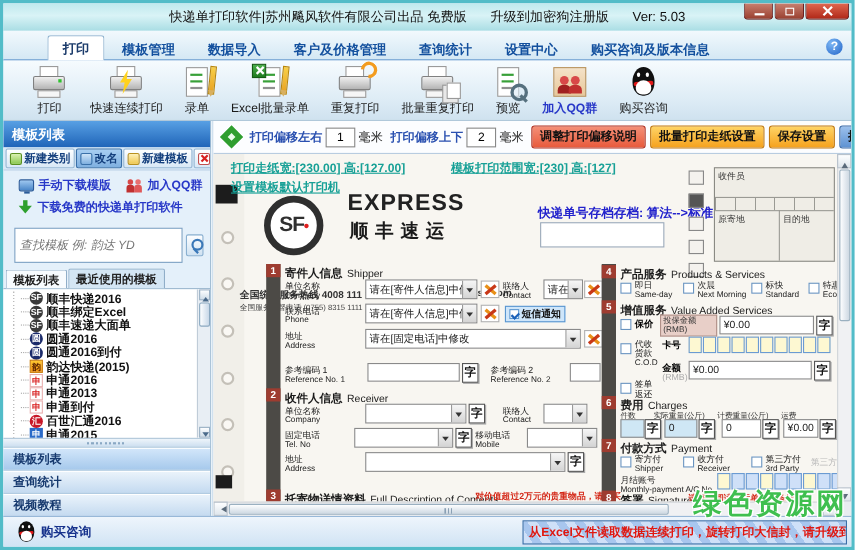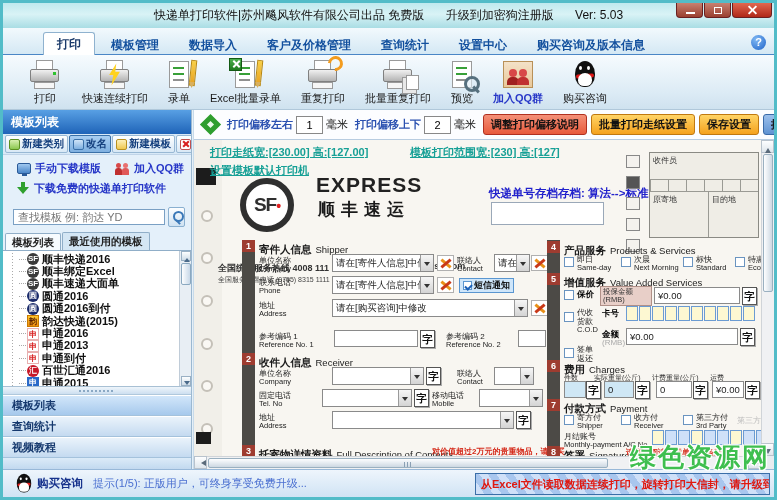--- a/index.html
+++ b/index.html
@@ -79,21 +79,21 @@
   .link{font-size:11px;font-weight:bold;color:#2838c8;white-space:nowrap;}
   .lic-pc{width:14px;height:11px;background:linear-gradient(#9fc8f0,#4a86c8);border:1px solid #2a5a98;border-radius:2px;margin-right:4px;position:relative;}
   .lic-pc::after{content:"";position:absolute;left:4px;bottom:-3px;width:5px;height:2px;background:#2a5a98;}
   .lic-ppl{width:15px;height:12px;position:relative;margin:0 4px 0 14px;}
   .lic-ppl::before{content:"";position:absolute;left:0;bottom:0;width:7px;height:7px;border-radius:3px 3px 0 0;background:#c03030;box-shadow:7px 0 0 #e05858;}
   .lic-ppl::after{content:"";position:absolute;left:1px;top:0;width:5px;height:5px;border-radius:50%;background:#d84848;box-shadow:7px 0 0 #e87070;}
   .lic-dl{width:12px;height:13px;position:relative;margin-right:5px;}
   .lic-dl::before{content:"";position:absolute;left:4px;top:0;width:4px;height:6px;background:#2ea02e;}
   .lic-dl::after{content:"";position:absolute;left:0;top:5px;border:6px solid transparent;border-top:7px solid #2ea02e;}
   .sb-search{display:flex;align-items:center;padding:2px 6px 6px 10px;flex:none;}
-  .sb-search input{flex:1;height:16px;border:1px solid #7aa0c4;font-size:11px;padding:0 4px;color:#444;background:#fff;}
+  .sb-search input{flex:1;height:32px;border:1px solid #7aa0c4;font-size:11px;padding:0 4px;color:#444;background:#fff;font-style:italic;}
   .sbtn{width:20px;height:20px;margin-left:3px;background:linear-gradient(#fdfeff,#cfe2f2);border:1px solid #8ab0d0;border-radius:2px;position:relative;}
   .sbtn::before{content:"";position:absolute;left:4px;top:3px;width:7px;height:7px;border:2px solid #3a78b8;border-radius:50%;}
   .sbtn::after{content:"";position:absolute;right:3px;bottom:3px;width:6px;height:2px;background:#3a78b8;transform:rotate(45deg);}
   .sb-tabs{display:flex;align-items:flex-end;height:18px;padding-left:2px;border-bottom:1px solid #90aec8;flex:none;}
   .stab{font-size:10.5px;font-weight:bold;color:#222;padding:2px 6px 1px;border:1px solid #90aec8;border-bottom:none;background:#d4e6f4;margin-right:1px;border-radius:2px 2px 0 0;}
   .stab.active{background:#f7fbfe;height:17px;}
   .treewrap{position:relative;height:136px;background:#fff;border-bottom:1px solid #a8c0d4;flex:none;overflow:hidden;}
   .tree{position:absolute;left:0;top:2px;right:12px;padding-left:16px;background-image:repeating-linear-gradient(to bottom,#aaa 0 1px,transparent 1px 3px);background-size:1px 100%;background-repeat:no-repeat;background-position:9px 0;}
   .titem{height:12.4px;display:flex;align-items:center;white-space:nowrap;}
   .titem::before{content:"";width:7px;border-top:1px dotted #aaa;margin-right:1px;}
@@ -512,21 +512,21 @@
 
           <div class="p flbl" style="left:65px;top:138px;"><span class="c">联系电话</span><span>Phone</span></div>
           <div class="combo" style="left:138px;top:136px;width:102px;"><span>请在[寄件人信息]中修</span><span class="dd"></span></div>
           <span class="xic" style="left:243px;top:137px;"></span>
           <div class="smsbox" style="left:265px;top:138px;">
               <span class="chk"></span>
               <span>短信通知</span>
             </div>
 
           <div class="p flbl" style="left:65px;top:161px;"><span class="c">地址</span><span>Address</span></div>
-          <div class="combo" style="left:138px;top:159px;width:196px;"><span>请在[购买咨询]中修改</span><span class="dd"></span></div>
+          <div class="combo" style="left:138px;top:159px;width:196px;"><span>请在[固定电话]中修改</span><span class="dd"></span></div>
           <span class="xic" style="left:337px;top:160px;"></span>
 
           <div class="p flbl" style="left:65px;top:192px;"><span class="c">参考编码 1</span><span>Reference No. 1</span></div>
           <div class="fin" style="left:140px;top:190px;width:84px;"></div>
           <span class="zib" style="left:226px;top:190px;">字</span>
           <div class="p flbl" style="left:252px;top:192px;"><span class="c">参考编码 2</span><span>Reference No. 2</span></div>
           <div class="fin" style="left:324px;top:190px;width:28px;"></div>
 
           <span class="badge" style="left:48px;top:213px;">2</span>
           <span class="p" style="left:65px;top:212px;"><span class="sh-cn">收件人信息</span><span class="sh-en">Receiver</span></span>
@@ -669,18 +669,17 @@
   <div class="statusbar">
     <div class="sb-buy">
       <span class="ic-qq small">
           <span class="bd"></span>
           <span class="ey"></span>
           <span class="sc"></span>
           <span class="be"></span>
         </span>
       <b>购买咨询</b>
     </div>
-    <span class="hint">提示(1/5): 正版用户，可终身享受免费升级...</span>
     <div class="marquee">从Excel文件读取数据连续打印，旋转打印大信封，请升级到注册版使用</div>
   </div>
 
   <div class="watermark">绿色资源网</div>
 </div>
 
 </body></html>

